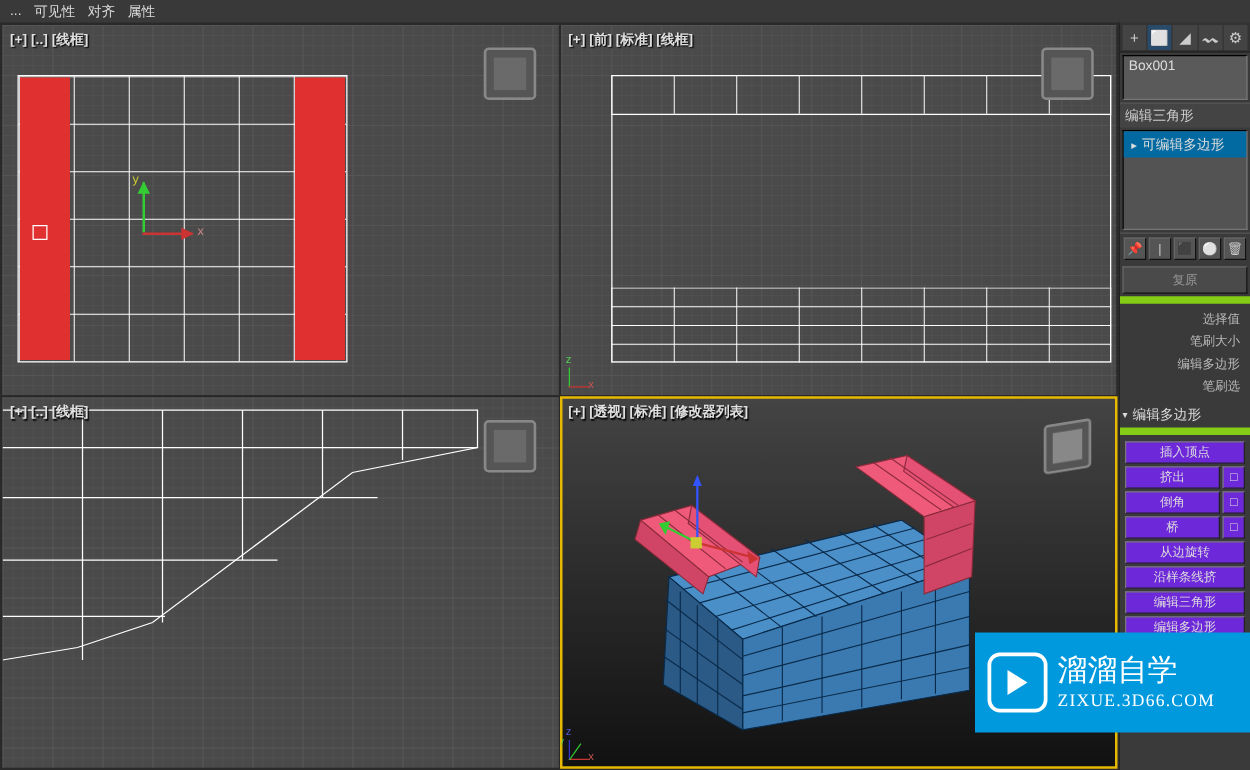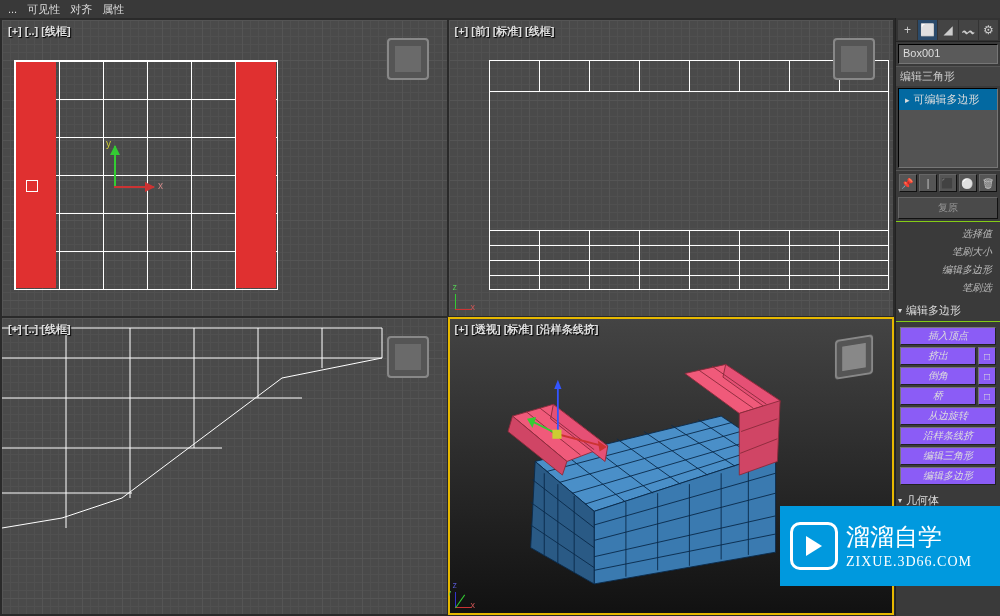--- a/index.html
+++ b/index.html
@@ -94,21 +94,21 @@
   gap: 1px; padding: 2px;
 }
 .cmd-tab {
   flex: 1; height: 20px;
   background: #444;
   display: flex; align-items: center; justify-content: center;
   font-size: 12px; cursor: pointer;
 }
 .cmd-tab.active { background: #2a4a6a; }
 .name-field {
-  height: 20px; background: #5a5a5a;
+  height: 36px; background: #5a5a5a;
   border: 1px inset #222; margin: 2px;
   padding: 2px 4px; color: #ddd; font-size: 11px;
 }
 .section-head {
   background: #444; padding: 2px 4px;
   font-size: 11px; border-top: 1px solid #555;
 }
 .modstack {
   min-height: 80px; background: #535353;
   margin: 2px; border: 1px inset #222;
@@ -118,32 +118,31 @@
   display: flex; align-items: center; gap: 4px;
 }
 .modstack-item::before { content: '▸'; font-size: 9px; }
 .toolbar-row {
   display: flex; gap: 2px; padding: 3px;
   border-top: 1px solid #555;
 }
 .tb-btn { width: 18px; height: 18px; background: #555; border: 1px outset #666; display: flex; align-items: center; justify-content: center; font-size: 10px; }
 .rollout {
   background: #3a3a3a; padding: 3px 4px;
-  border-top: 1px solid #84cc16;
-  font-style: italic;
+  border-top: 6px solid #84cc16;
 }
 .rollout-head {
   background: #3a3a3a; padding: 3px 2px;
   font-size: 11px; color: #ddd;
   display: flex; align-items: center; gap: 4px;
 }
 .rollout-head::before { content: '▾'; font-size: 8px; }
 .btn-row { display: flex; gap: 2px; margin: 2px 0; }
 .ui-btn {
-  flex: 1; height: 18px; background: #8b5cf6;
+  flex: 1; height: 18px; background: #6d28d9;
   border: 1px outset #777;
   font-size: 10px; color: #ddd;
   display: flex; align-items: center; justify-content: center;
   cursor: pointer;
 }
 .ui-btn.small { width: 18px; flex: none; }
 .param-label {
   padding: 2px 4px; font-size: 10px; color: #bbb;
   text-align: right;
 }
@@ -238,21 +237,21 @@
           <path d="M 64 10 L 64 210"></path>
           <path d="M 128 10 L 128 180"></path>
           <path d="M 192 10 L 192 130"></path>
           <path d="M 256 10 L 256 80"></path>
           <path d="M 320 10 L 320 50"></path>
         </g>
       </svg>
     </div>
 
     <div class="viewport persp active">
-      <div class="vp-label">[+] [透视] [标准] [沿样条线挤]</div>
+      <div class="vp-label">[+] [透视] [标准] [修改器列表]</div>
       <div class="viewcube persp"></div>
 
       <svg style="position:absolute;left:0;top:0;width:100%;height:100%;" viewBox="0 0 490 300">
 
         <g stroke="#0a2a4a" stroke-width="1">
           <polygon points="95,145 300,95 360,135 160,200" fill="#4a8fc8"></polygon>
           <polygon points="160,200 360,135 360,245 160,280" fill="#3a7ab0"></polygon>
           <polygon points="95,145 160,200 160,280 90,240" fill="#2a5a85"></polygon>
 
           <line x1="125" y1="135" x2="195" y2="190"></line>

